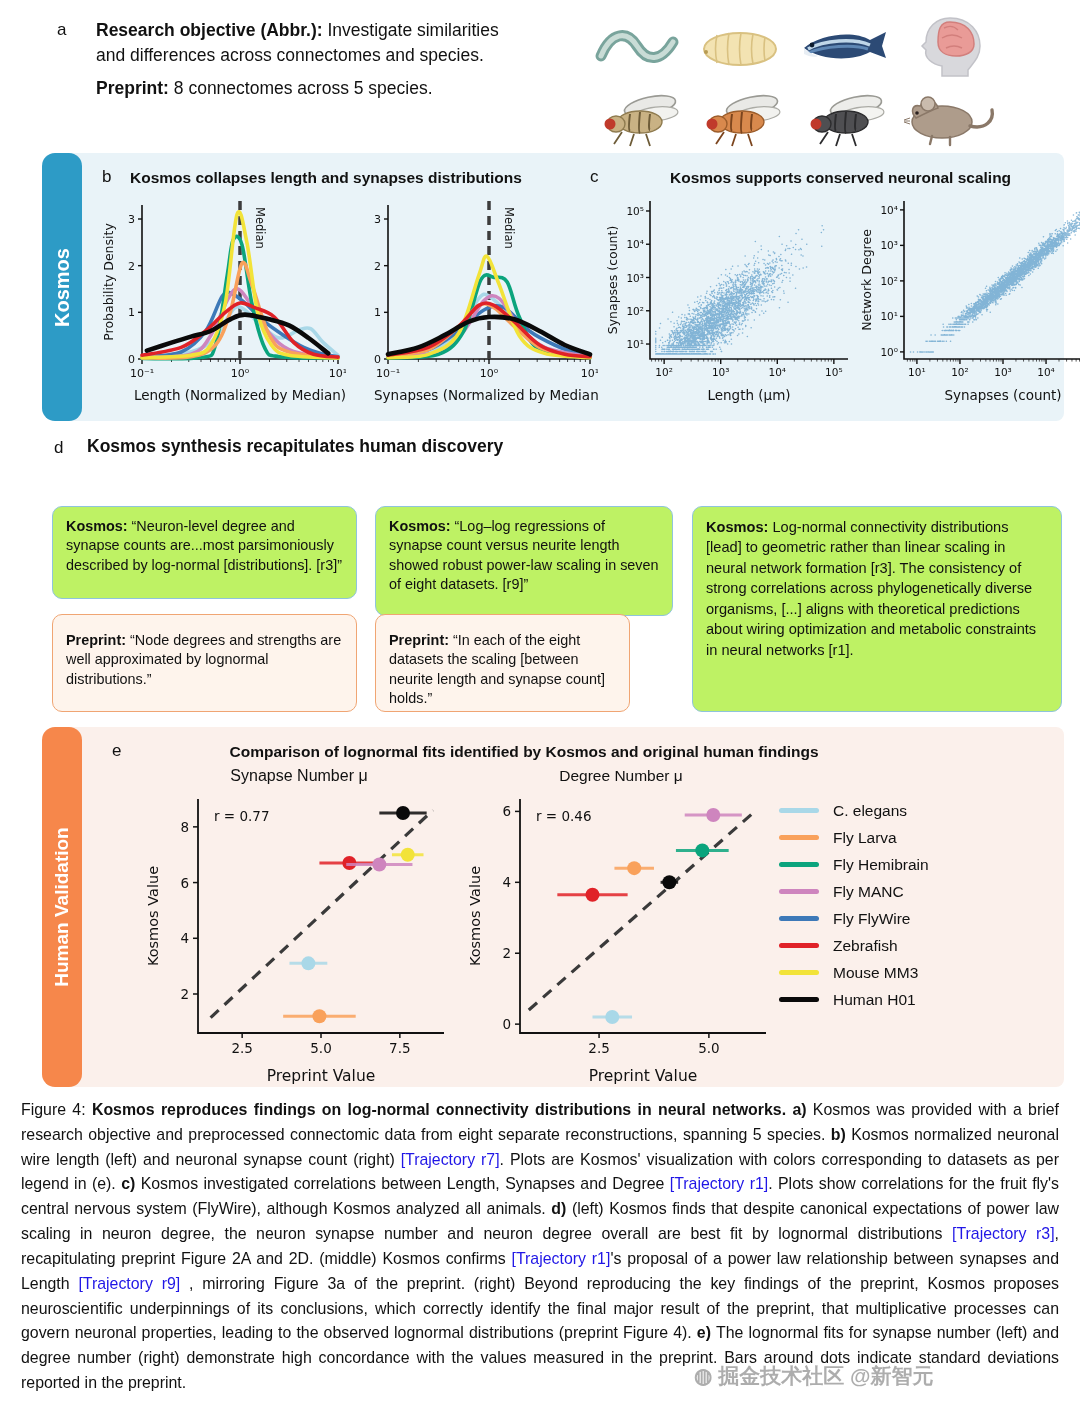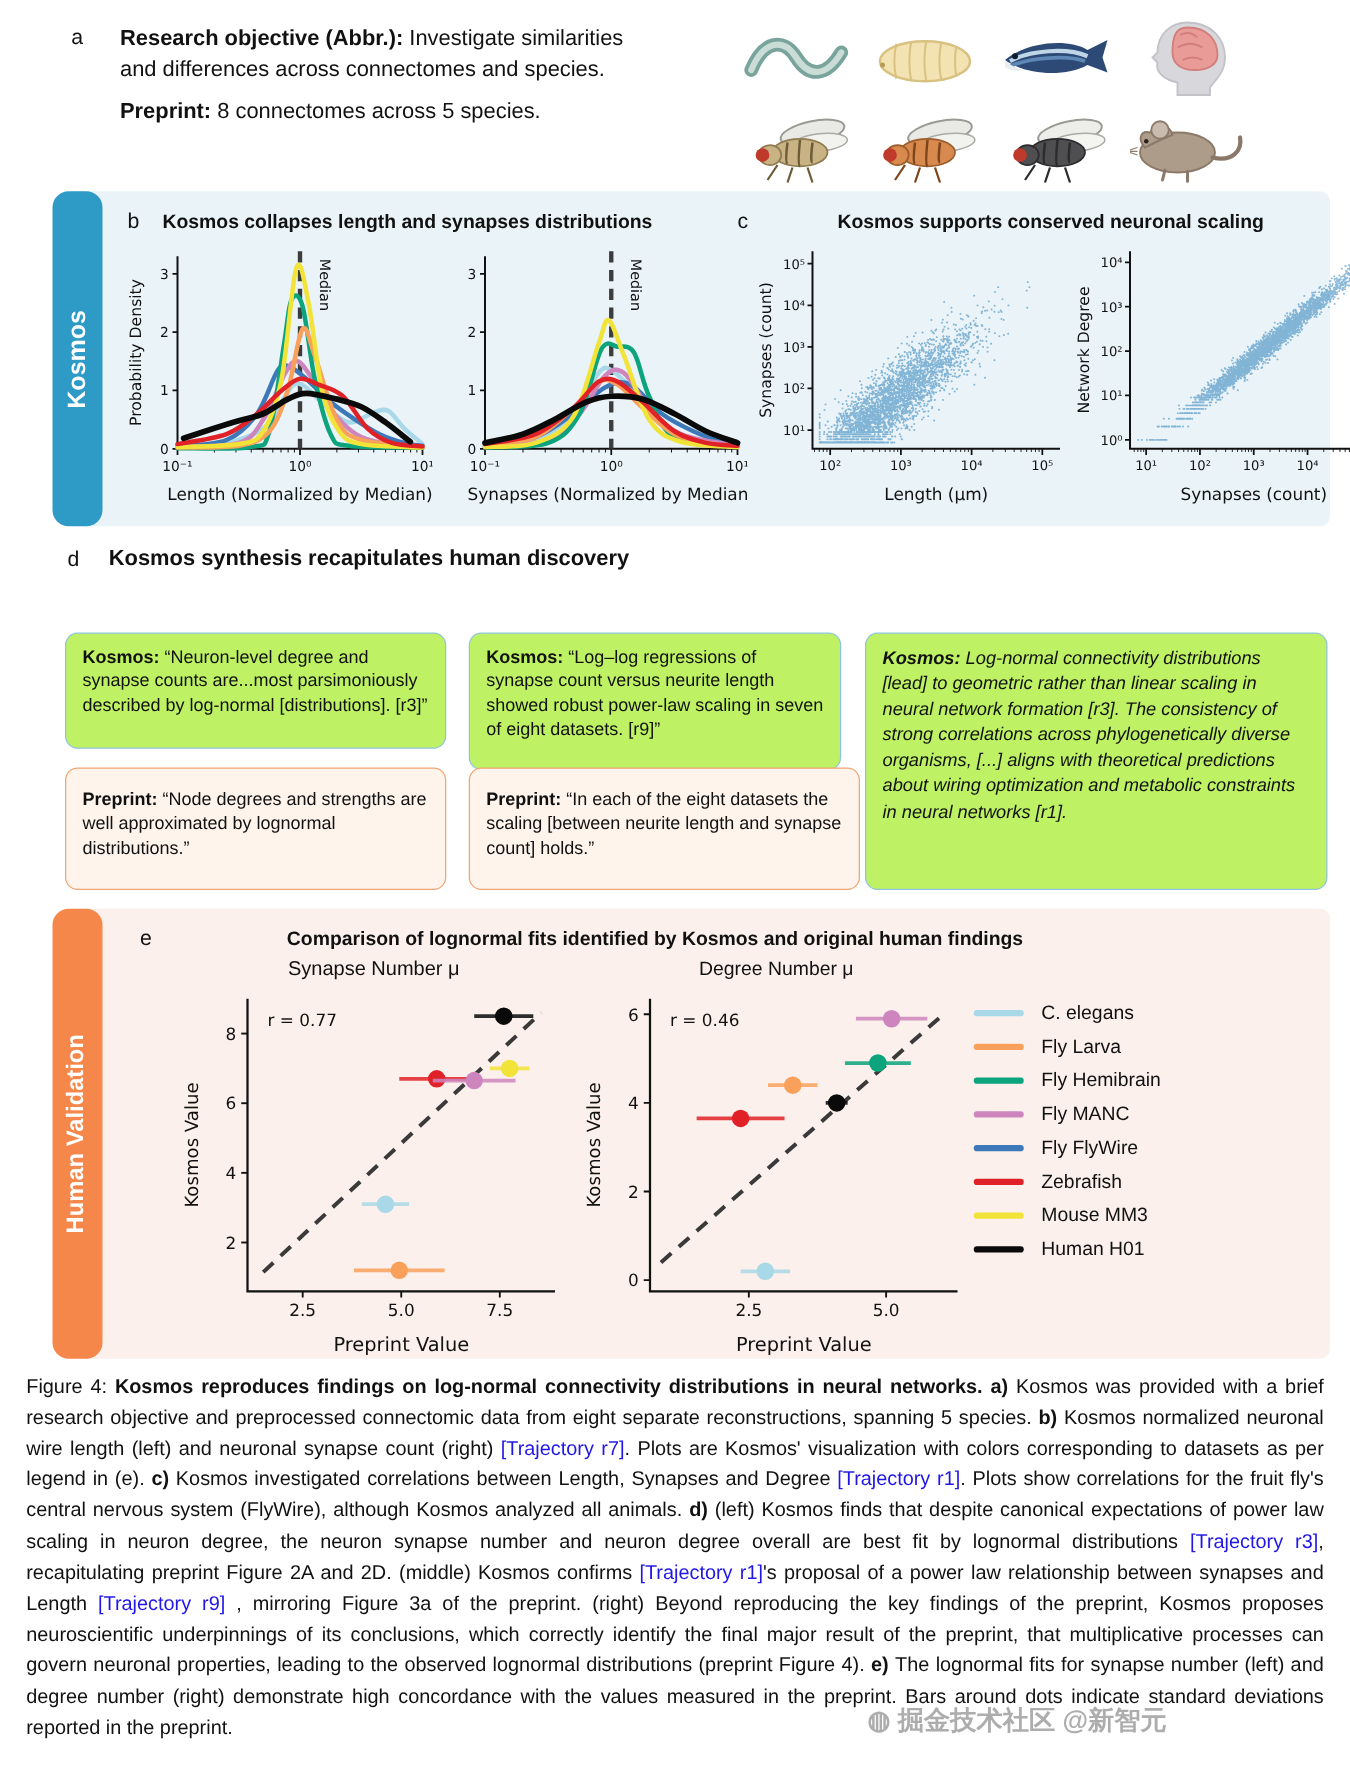--- a/index.html
+++ b/index.html
@@ -339,26 +339,26 @@
       <span class="bold">Kosmos:</span><span> “Neuron-level degree and synapse counts are...most parsimoniously described by log-normal [distributions]. [r3]”</span>
     </div>
     <div class="abs qbox preprint-box" style="left:10px;top:186px;width:305px;height:98px;padding-top:16px;">
       <span class="bold">Preprint:</span><span> “Node degrees and strengths are well approximated by lognormal distributions.”</span>
     </div>
 
     <div class="abs col-header" style="left:333px;top:52px;width:298px;">Scaling laws</div>
     <div class="abs qbox kosmos-box" style="left:333px;top:78px;width:298px;height:110px;">
       <span class="bold">Kosmos:</span><span> “Log–log regressions of synapse count versus neurite length showed robust power-law scaling in seven of eight datasets. [r9]”</span>
     </div>
-    <div class="abs qbox preprint-box" style="left:333px;top:186px;width:313px;height:98px;padding-top:16px;">
+    <div class="abs qbox preprint-box" style="left:333px;top:186px;width:255px;height:98px;padding-top:16px;">
       <span class="bold">Preprint:</span><span> “In each of the eight datasets the scaling [between neurite length and synapse count] holds.”</span>
     </div>
 
     <div class="abs col-header" style="left:650px;top:52px;width:370px;text-decoration:underline;">Discovery Synthesis</div>
-    <div class="abs qbox kosmos-box" style="left:650px;top:78px;width:370px;height:206px;font-size:14.6px;line-height:1.4;font-style:italic;">
+    <div class="abs qbox kosmos-box" style="left:650px;top:78px;width:370px;height:206px;font-size:14.6px;line-height:1.4;">
       <span class="bold">Kosmos:</span><span> Log-normal connectivity distributions [lead] to geometric rather than linear scaling in neural network formation [r3]. The consistency of strong correlations across phylogenetically diverse organisms, [...] aligns with theoretical predictions about wiring optimization and metabolic constraints in neural networks [r1].</span>
     </div>
   </div>
 
   <div class="section" style="left:42px;top:727px;width:1022px;height:360px;">
     <div class="bg" style="background:#FBF0EB;"></div>
     <div class="sidebar" style="background:#F6874B;">
       <span style="font-size:19px;">Human Validation</span>
     </div>
     <div class="content">

